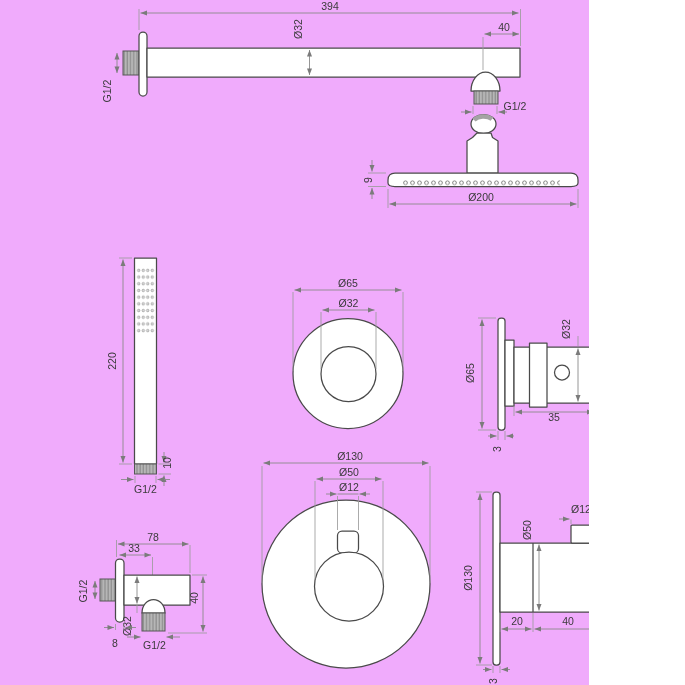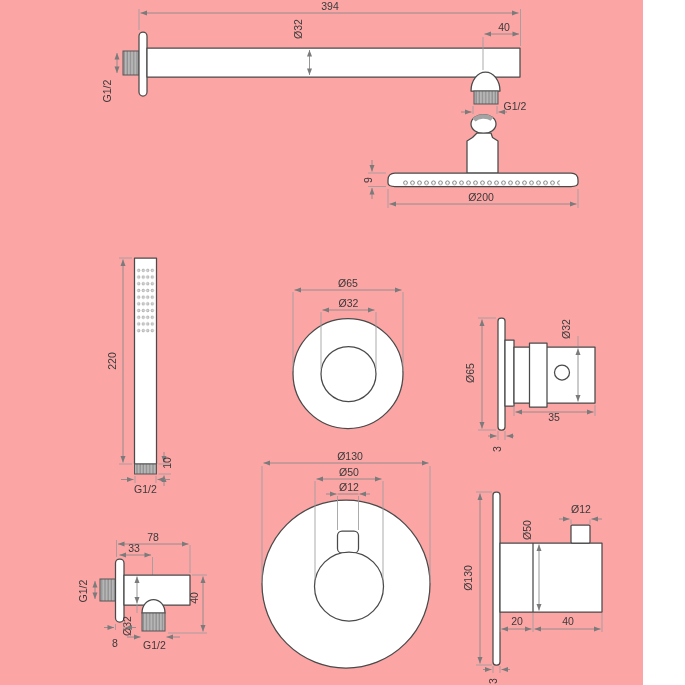--- a/index.html
+++ b/index.html
@@ -1,16 +1,16 @@
 <!DOCTYPE html>
 <html><head>
 <meta charset="utf-8">
 <style>
   html,body{margin:0;padding:0;background:#fff;}
-  .canvas{position:relative;width:643px;height:685px;background:#fca5a5;overflow:hidden;}
+  .canvas{position:relative;width:589px;height:685px;background:#f0abfc;overflow:hidden;}
   svg text{font-family:"Liberation Sans","DejaVu Sans",sans-serif;font-size:10.5px;fill:#3a3a3a;}
   .obj{fill:#ffffff;stroke:#4a4a4a;stroke-width:1.25;stroke-linejoin:round;}
   .ln{stroke:#4a4a4a;stroke-width:1.25;fill:none;}
   .dim{stroke:#8a8a8a;stroke-width:0.9;fill:none;}
   .ext{stroke:#9c9c9c;stroke-width:0.85;fill:none;}
   .thr{fill:url(#thrpat);stroke:#565656;stroke-width:1;}
   .d2{stroke:#8a8a8a;stroke-width:0.9;fill:none;marker-start:url(#ar);marker-end:url(#ar);}
   .d1{stroke:#8a8a8a;stroke-width:0.9;fill:none;marker-end:url(#ar);}
   .mid{text-anchor:middle;}
 </style>

